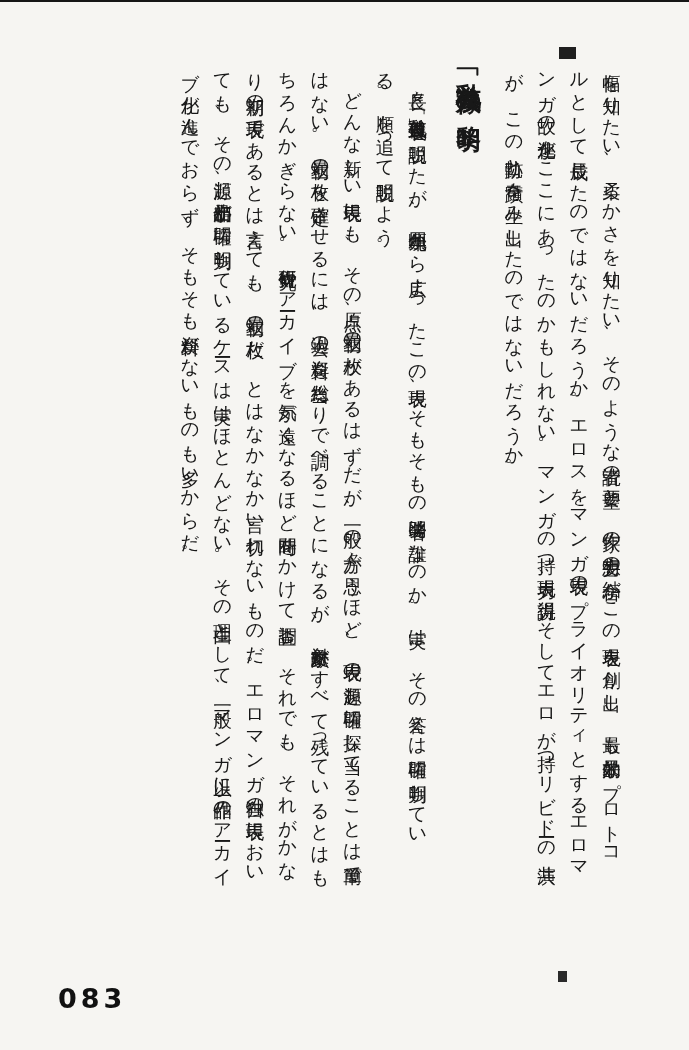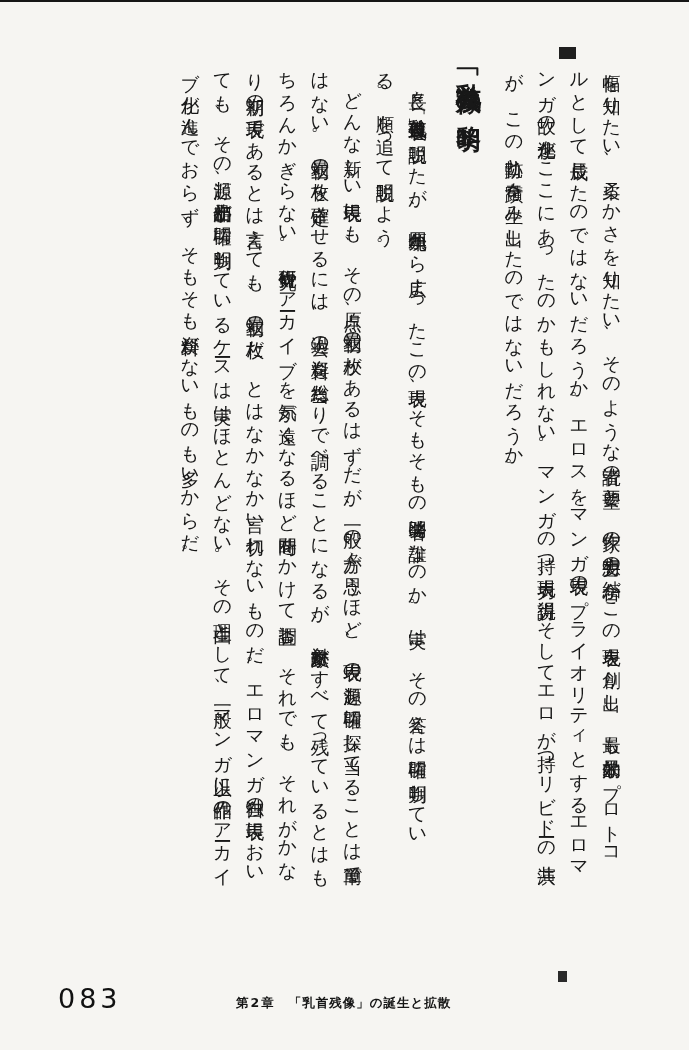--- a/index.html
+++ b/index.html
@@ -50,21 +50,21 @@
     line-height: 42px;
     letter-spacing: 2.5px;
     margin-right: 8px;   
     margin-left: 14px;   
   }
   
   .page-number {
     position: absolute;
     left: 58px; top: 983px;
     font-family: "DejaVu Sans", "Liberation Sans", sans-serif;
-    font-weight: 400;
+    font-weight: 700;
     font-size: 27px;
     letter-spacing: 4px;
     color: #111;
   }
   .running-title {
     position: absolute;
     left: 236px; top: 995px;
     font-family: "DejaVu Sans", "Liberation Sans", sans-serif;
     font-size: 12.5px;
     font-weight: 600;
@@ -85,17 +85,14 @@
 
   <div class="text-area">
     <p class="para">幅を知りたい、柔らかさを知りたい、そのような読者の要望と、作家の妄想力の結合がこの表現を創り出し、最も効果的なプロトコルとして成長したのではないだろうか。エロスをマンガ表現のプライオリティとするエロマンガ故の進化がここにあったのかもしれない。マンガの持つ表現力、説得力、そしてエロが持つリビドーの共演が、この軌跡と奇蹟を生み出したのではないだろうか。</p>
     <h2 class="section-heading">「乳首残像」の黎明</h2>
     <p class="para indented">長々と「乳首残像」表現を説明したが、九四年頃から広まったこの表現、そもそもの発明者は誰なのか。実は、その答えは明確に判明している。順を追って説明しよう。</p>
     <p class="para indented">どんな新しい表現にも、その原点、最初の一枚があるはずだが、一般の方々が思うほど、表現の起源を明確に探し当てることは簡単ではない。最初の一枚を確定させるには、過去の資料を総当たりで調べることになるが、対象文献がすべて残っているとはもちろんかぎらない。先行研究やアーカイブを気が遠くなるほど時間をかけて調査し、それでも、それがかなり初期の表現であるとは言えても、最初の一枚だ、とはなかなか言い切れないものだ。エロマンガ独自の表現においても、その起源、初出作品が明確に判明しているケースは実はほとんどない。その理由として、一般マンガ以上に作品のアーカイブ化が進んでおらず、そもそも資料がないものも多いからだ。</p>
   </div>
 
   <div class="page-number">083</div>
 
-  <div class="running-title">
-    <span class="chapter">第2章</span><span>「乳首残像」の誕生と拡散</span>
-  </div>
 
 </div>
 
 </body></html>

